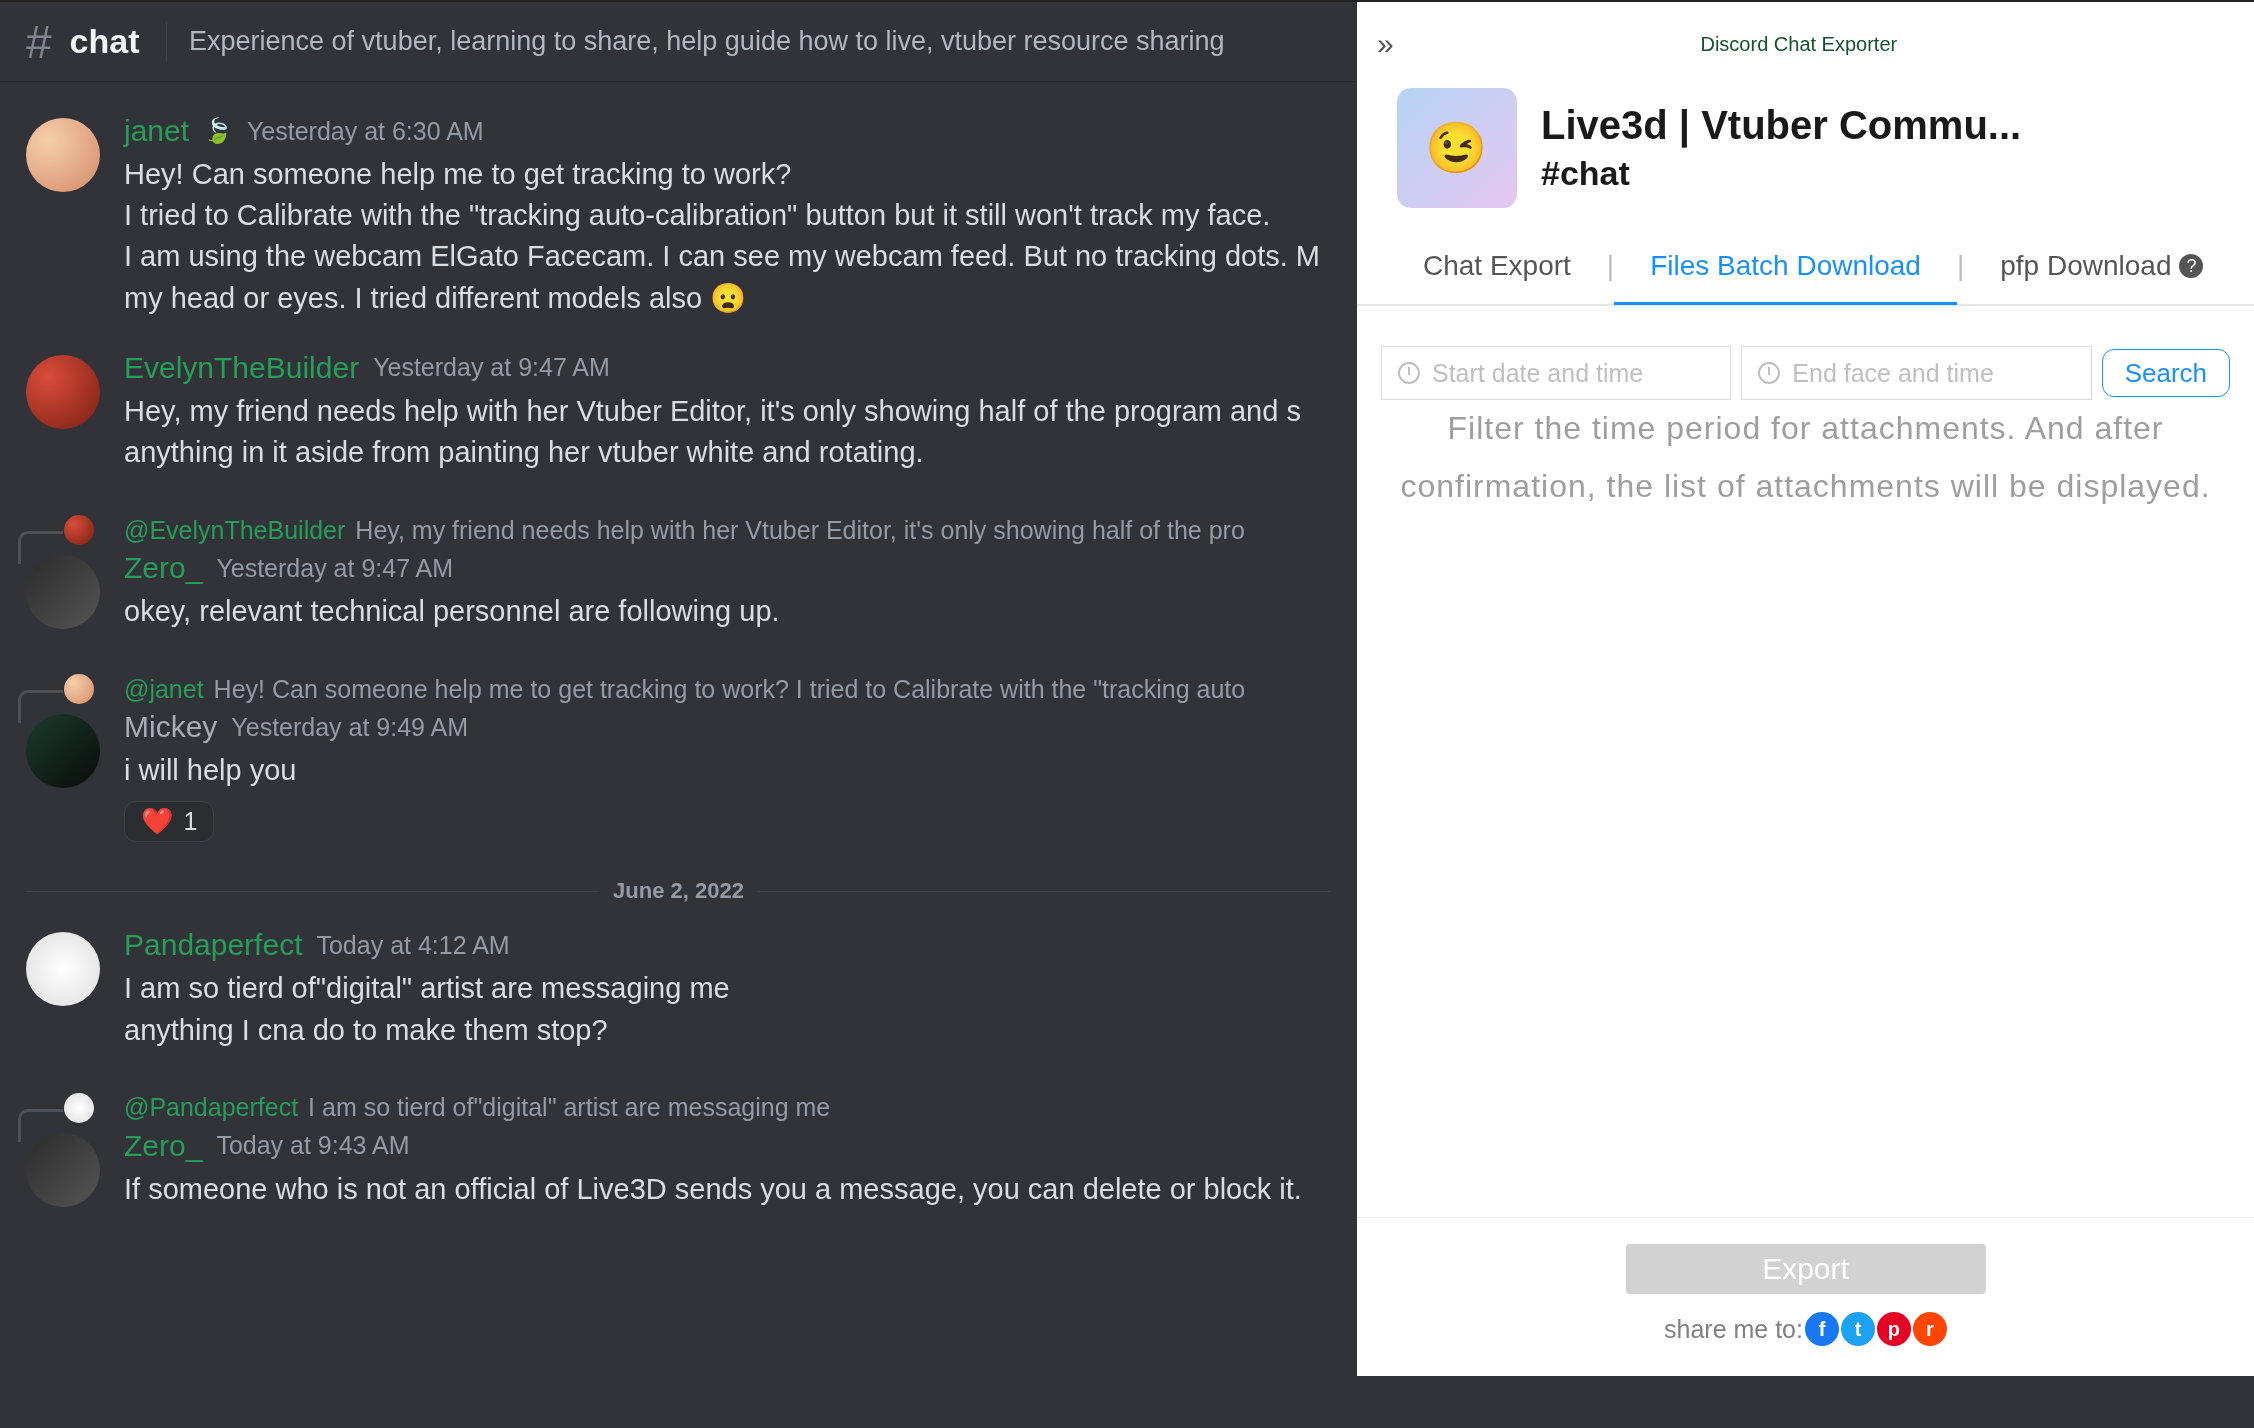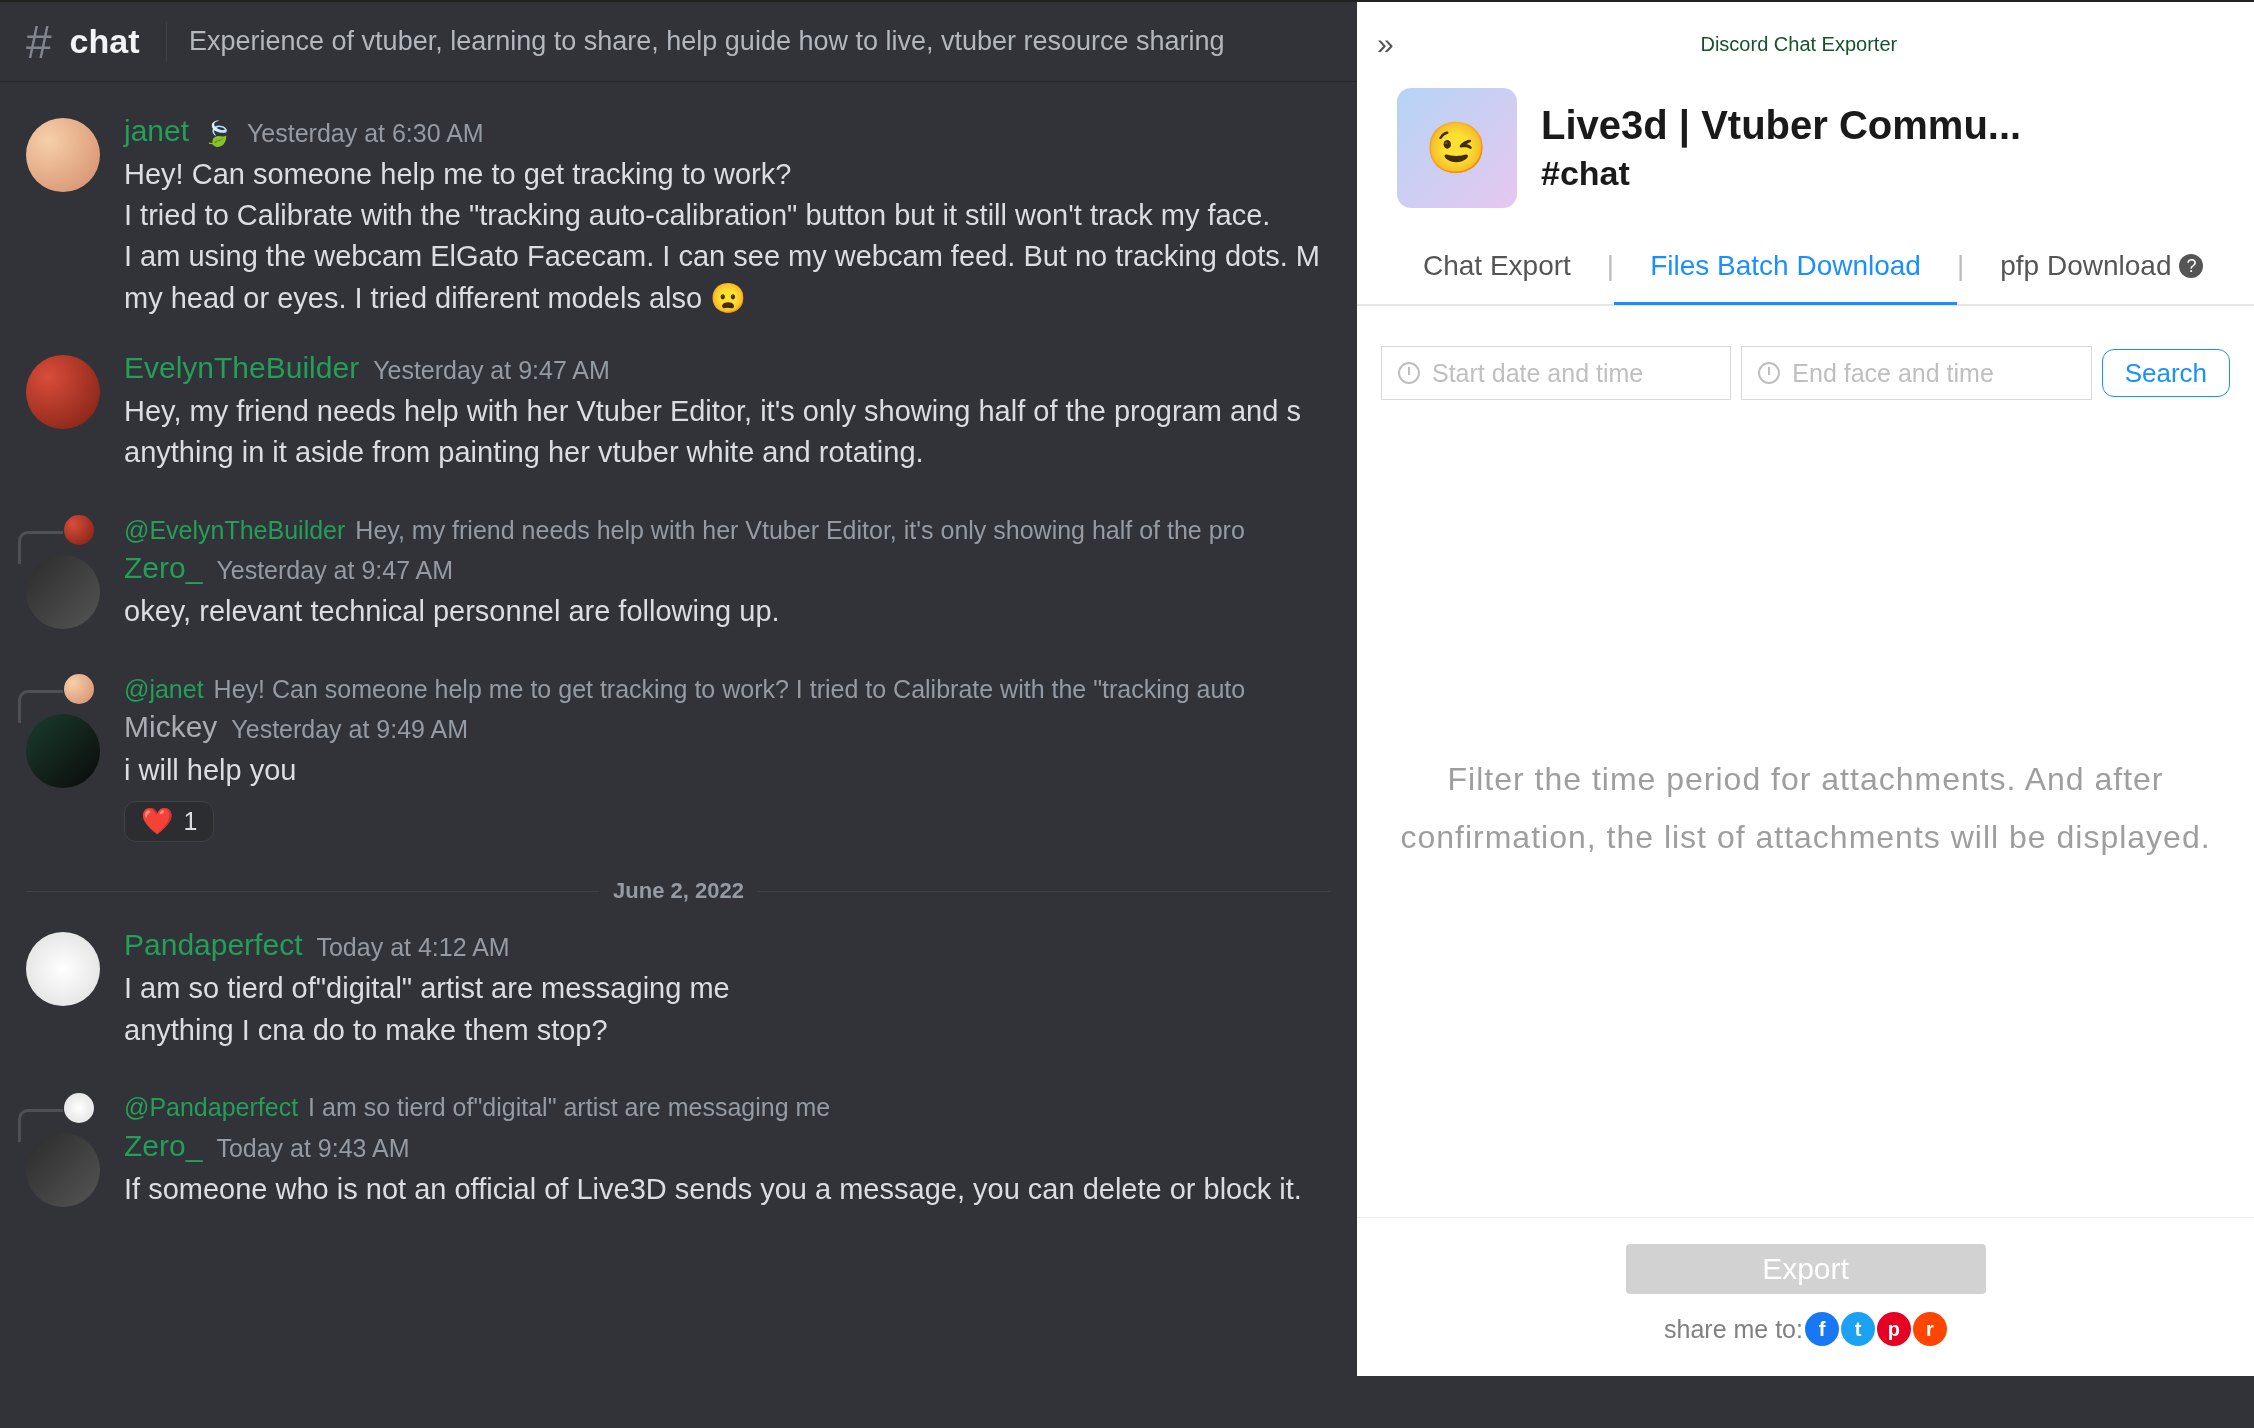--- a/index.html
+++ b/index.html
@@ -13,21 +13,21 @@
   .hash-icon { font-size: 46px; color: #80848e; font-weight: 400; }
   .channel-name { font-size: 34px; font-weight: 600; color: #f2f3f5; }
   .channel-divider { width: 1.5px; height: 40px; background: #3f4147; margin: 0 4px 0 8px; }
   .channel-topic { color: #b3b7be; font-size: 27px; font-weight: 400; white-space: nowrap; overflow: hidden; }
 
   .messages { flex: 1; overflow: hidden; padding-top: 28px; }
 
   .msg { display: flex; padding: 4px 26px 28px 26px; }
   .avatar { width: 74px; height: 74px; border-radius: 50%; flex: none; margin-right: 24px; margin-top: 4px; background: #444; display:flex; align-items:center; justify-content:center; font-size:34px; color:#fff; }
   .msg-body { flex: 1; min-width: 0; }
-  .msg-head { display: flex; align-items: flex-end; gap: 14px; margin-bottom: 6px; }
+  .msg-head { display: flex; align-items: center; gap: 14px; margin-bottom: 6px; }
   .author { font-size: 30px; font-weight: 500; }
   .author.green { color: #249e59; }
   .author.gray  { color: #a9acb3; }
   .leaf { color: #3ba55d; font-size: 24px; }
   .ts { color: #949ba4; font-size: 25px; }
   .msg-text { font-size: 29px; line-height: 1.42; color: #dbdee1; white-space: pre-wrap; }
 
   .reply-row { display: flex; align-items: center; gap: 10px; margin: 14px 0 2px 64px; position: relative; }
   .reply-row::before {
     content: ""; position: absolute; left: -46px; top: 16px; width: 42px; height: 30px;
@@ -62,21 +62,21 @@
   .tab.active { color: #1890ff; border-bottom: 3.5px solid #1890ff; margin-bottom: -2px; }
   .tab-sep { color: #bbb; }
   .help { display:inline-flex; width:24px; height:24px; border-radius:50%; background:#555; color:#fff; align-items:center; justify-content:center; font-size:18px; margin-left:8px; }
 
   .filter-row { display: flex; gap: 10px; padding: 40px 24px 0 24px; align-items: center; }
   .date-input { flex: 1; height: 54px; border: 1.5px solid #d9d9d9; border-radius: 0; display: flex; align-items: center; padding: 0 16px; color: #bfbfbf; font-size: 25px; gap: 12px; background:#fff; }
   .clock { width: 22px; height: 22px; border: 2px solid #bfbfbf; border-radius: 50%; position: relative; flex:none; }
   .clock::after { content:""; position:absolute; left:8px; top:3px; width:2px; height:8px; background:#bfbfbf; }
   .search-btn { height: 48px; padding: 0 22px; border: 1.5px solid #1890ff; color: #1890ff; border-radius: 12px; background: #fff; font-size: 26px; cursor: pointer; }
 
-  .hint-area { flex: 1; display: flex; align-items: center; justify-content: center; padding: 0 40px; }
+  .hint-area { flex: 1; display: flex; align-items: flex-start; justify-content: center; padding: 0 40px; }
   .hint-text { color: #9e9e9e; font-size: 32px; text-align: center; line-height: 1.8; letter-spacing: 1px; max-width: 820px; }
 
   .panel-footer { border-top: 1.5px solid #eee; padding: 26px 0 30px 0; display: flex; flex-direction: column; align-items: center; gap: 18px; }
   .export-btn { width: 360px; height: 50px; background: #d2d2d2; color: #fff; border: none; border-radius: 4px; font-size: 30px; cursor: pointer; }
   .share-row { display: flex; align-items: center; gap: 2px; color: #808080; font-size: 25px; }
   .sicon { width: 34px; height: 34px; border-radius: 50%; display:inline-flex; align-items:center; justify-content:center; color:#fff; font-size:20px; font-weight:700; }
   .fb { background:#1877f2; } .tw { background:#1da1f2; } .pn { background:#e60023; } .rd { background:#ff4500; }
 
   
   .av-janet   { background: radial-gradient(circle at 30% 30%, #f6cfa9, #d48b6a); }

